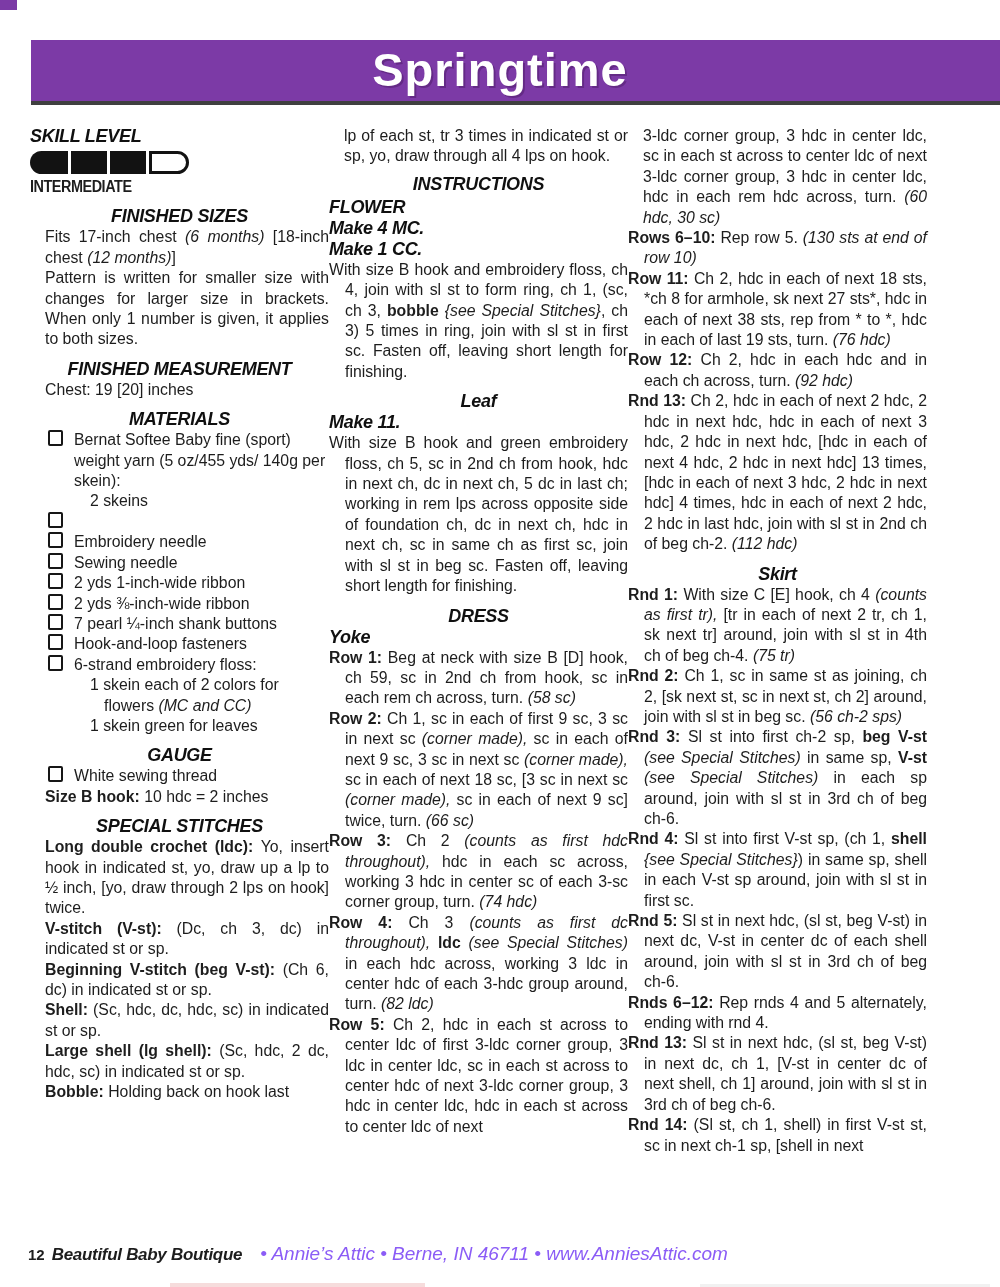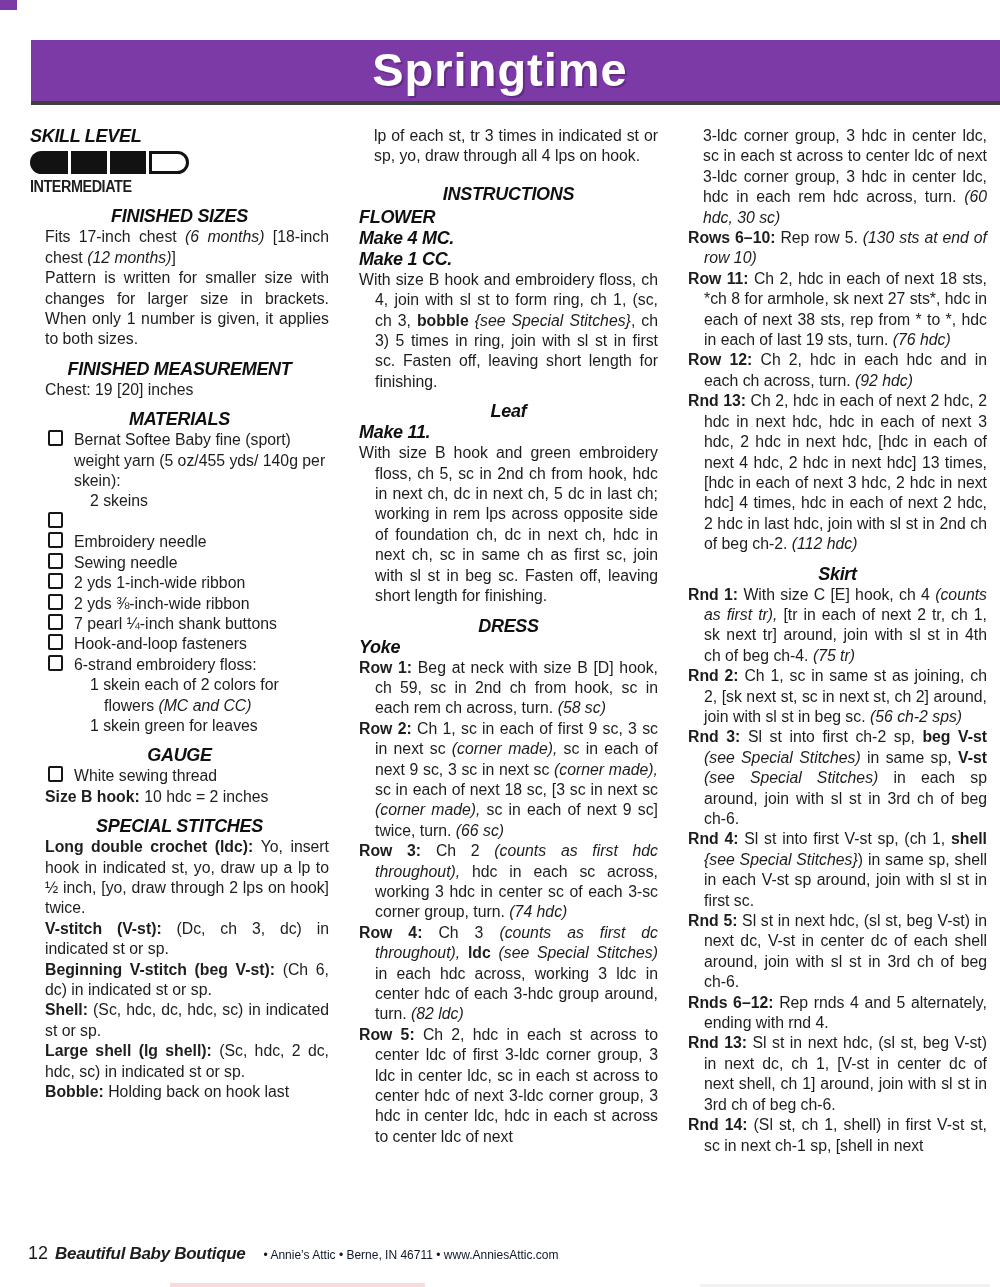--- a/index.html
+++ b/index.html
@@ -14,30 +14,30 @@
   .header-bar{position:absolute;left:31px;top:40px;right:0;height:61px;}
   .header-shadow{position:absolute;left:31px;top:101px;right:0;height:4px;}
   .page-title{
     position:absolute;left:0;right:0;top:42px;text-align:center;
     font-size:47px;font-weight:bold;letter-spacing:1px;color:#fff;
     text-shadow:2px 2px 0 rgba(70,25,95,.45);
   }
   
   .columns{
     position:absolute;left:30px;top:126px;width:958px;height:1105px;
-    display:flex;gap:30px;overflow:hidden;
+    display:flex;overflow:hidden;
   }
   .col{width:299px;flex:0 0 299px;font-size:15.8px;line-height:20.4px;}
   .blk{margin:0;}
   .h,.h0,.hc{
     font-weight:bold;font-style:italic;font-size:18px;line-height:21px;
     letter-spacing:-0.3px;color:#101010;
   }
   .h{margin-top:9px;text-align:center;}
-  .hc{text-align:center;margin-top:17px;margin-bottom:2px;}
+  .hc{text-align:center;margin-top:7px;margin-bottom:2px;}
   .p{text-align:justify;padding-left:16px;text-indent:-16px;}
   .pc{text-align:justify;padding-left:15px;}
   .li{padding-left:44px;text-indent:-26px;}
   .p2{padding-left:74px;text-indent:-14px;}
   .cap{font-weight:bold;font-size:16px;letter-spacing:-0.5px;
        transform:scaleX(0.9);transform-origin:left;margin-top:1px;}
   .chk{
     display:inline-block;width:11px;height:12px;border:2.5px solid #161616;
     border-radius:2px;margin-right:11px;vertical-align:-1px;background:#fff;
   }
@@ -45,23 +45,23 @@
   .i{font-style:italic;}
   .bi{font-weight:bold;font-style:italic;}
   
   .meter{display:flex;gap:3px;margin:4px 0 3px;height:23px;}
   .seg{width:36px;height:23px;background:#121212;box-sizing:border-box;}
   .seg.first{border-radius:12px 0 0 12px;width:38px;}
   .seg.last{border-radius:0 12px 12px 0;width:40px;}
   .seg.empty{background:#fff;border:3px solid #121212;}
   
   .footer{position:absolute;left:28px;top:1243px;font-size:16px;white-space:nowrap;}
-  .footer .num{font-weight:normal;font-size:18px;margin-right:7px;}
+  .footer .num{font-weight:bold;font-size:15px;margin-right:7px;}
   .footer .pub{font-weight:bold;font-style:italic;font-size:17px;margin-right:18px;letter-spacing:-0.3px;}
-  .footer .rest{font-size:12px;color:#0f172a;}
+  .footer .rest{font-size:19px;color:#8b5cf6;font-style:italic;}
   
   .photo-hint-pink{position:absolute;left:170px;bottom:0;width:255px;height:4px;background:rgba(226,140,140,.3);}
   .photo-hint-gray{position:absolute;left:700px;bottom:0;width:290px;height:3px;background:rgba(175,175,175,.18);}
 </style>
 </head>
 <body>
 
 <div class="corner-artifact" style="background: rgb(124, 58, 166);"></div>
 <div class="header-bar" style="background: rgb(124, 58, 166);"></div>
 <div class="header-shadow" style="background: rgb(63, 63, 63);"></div>

